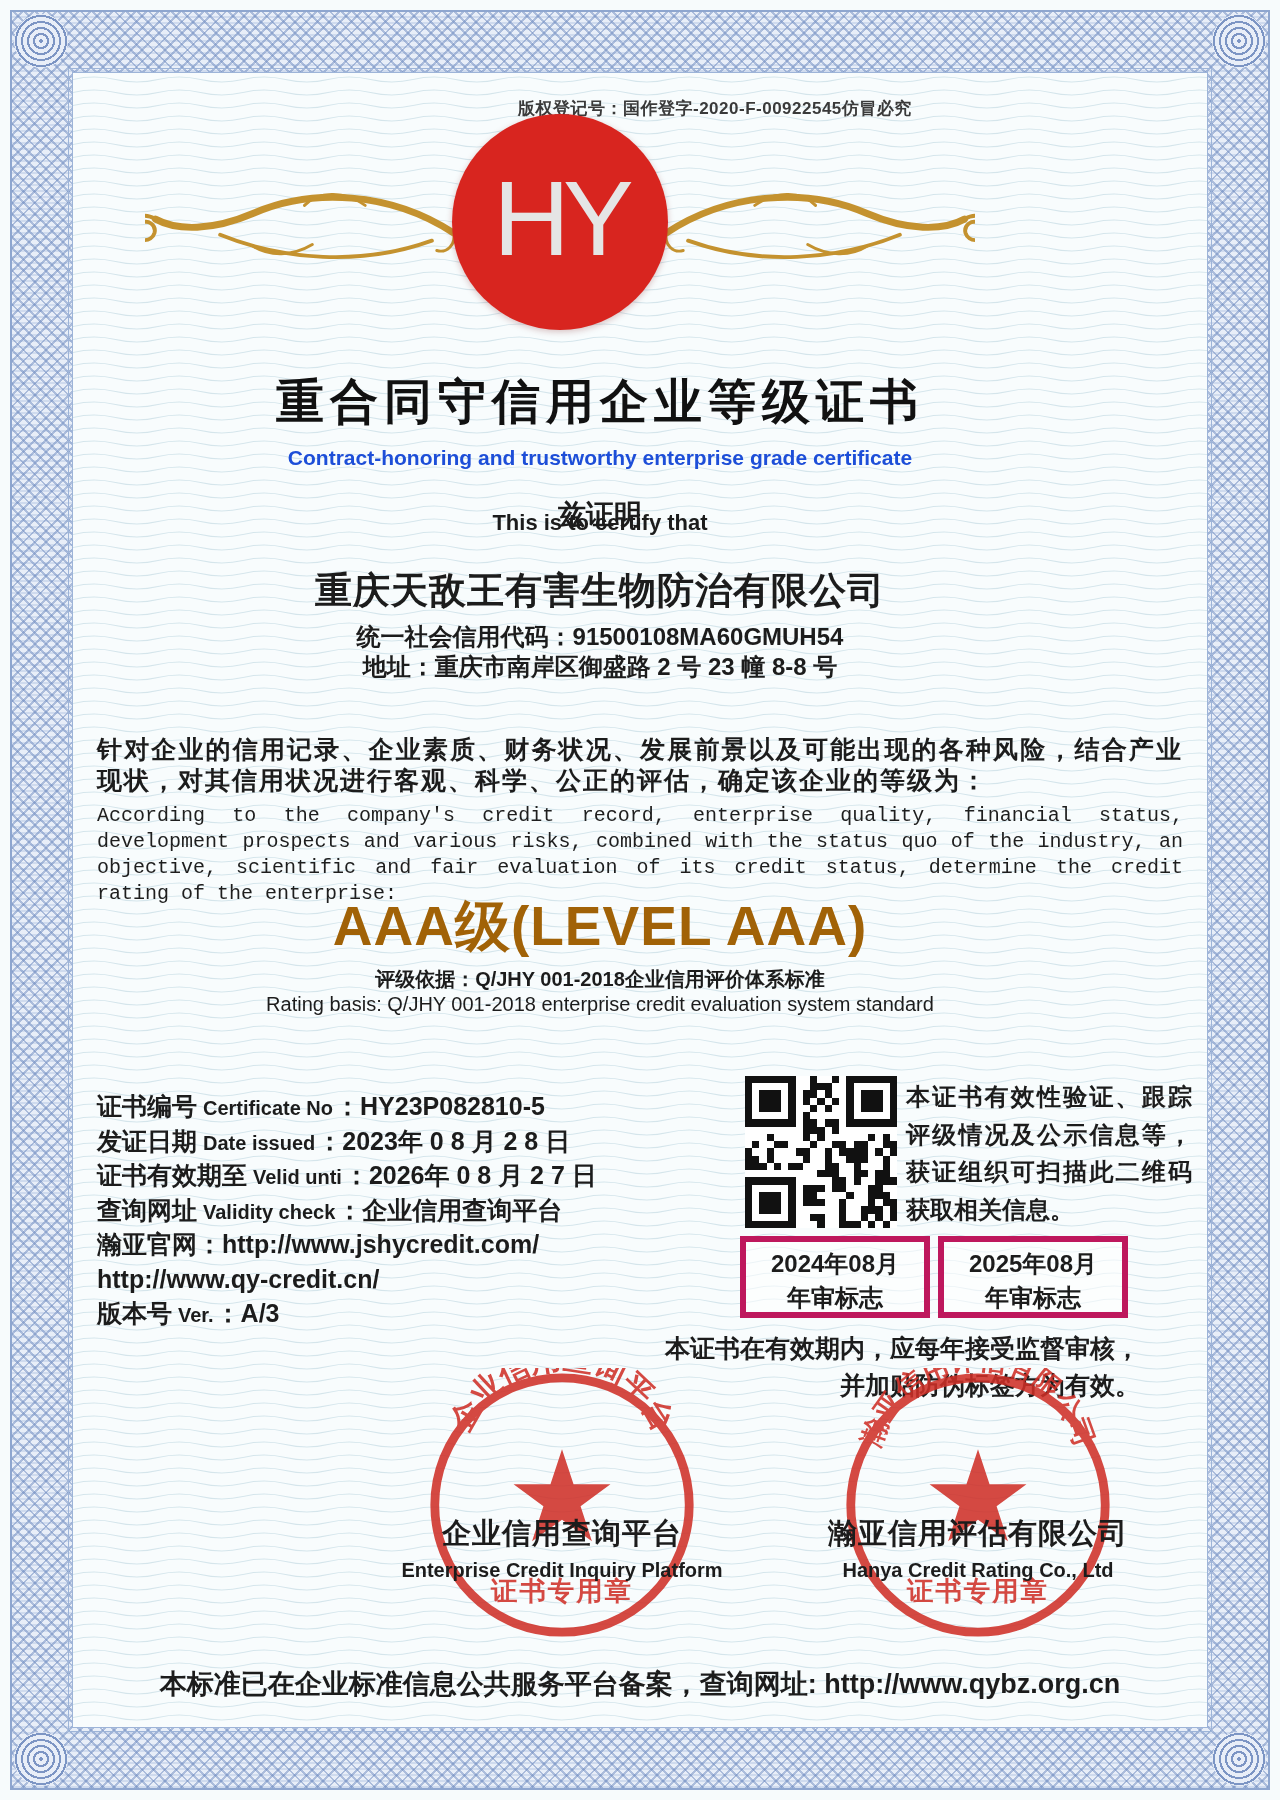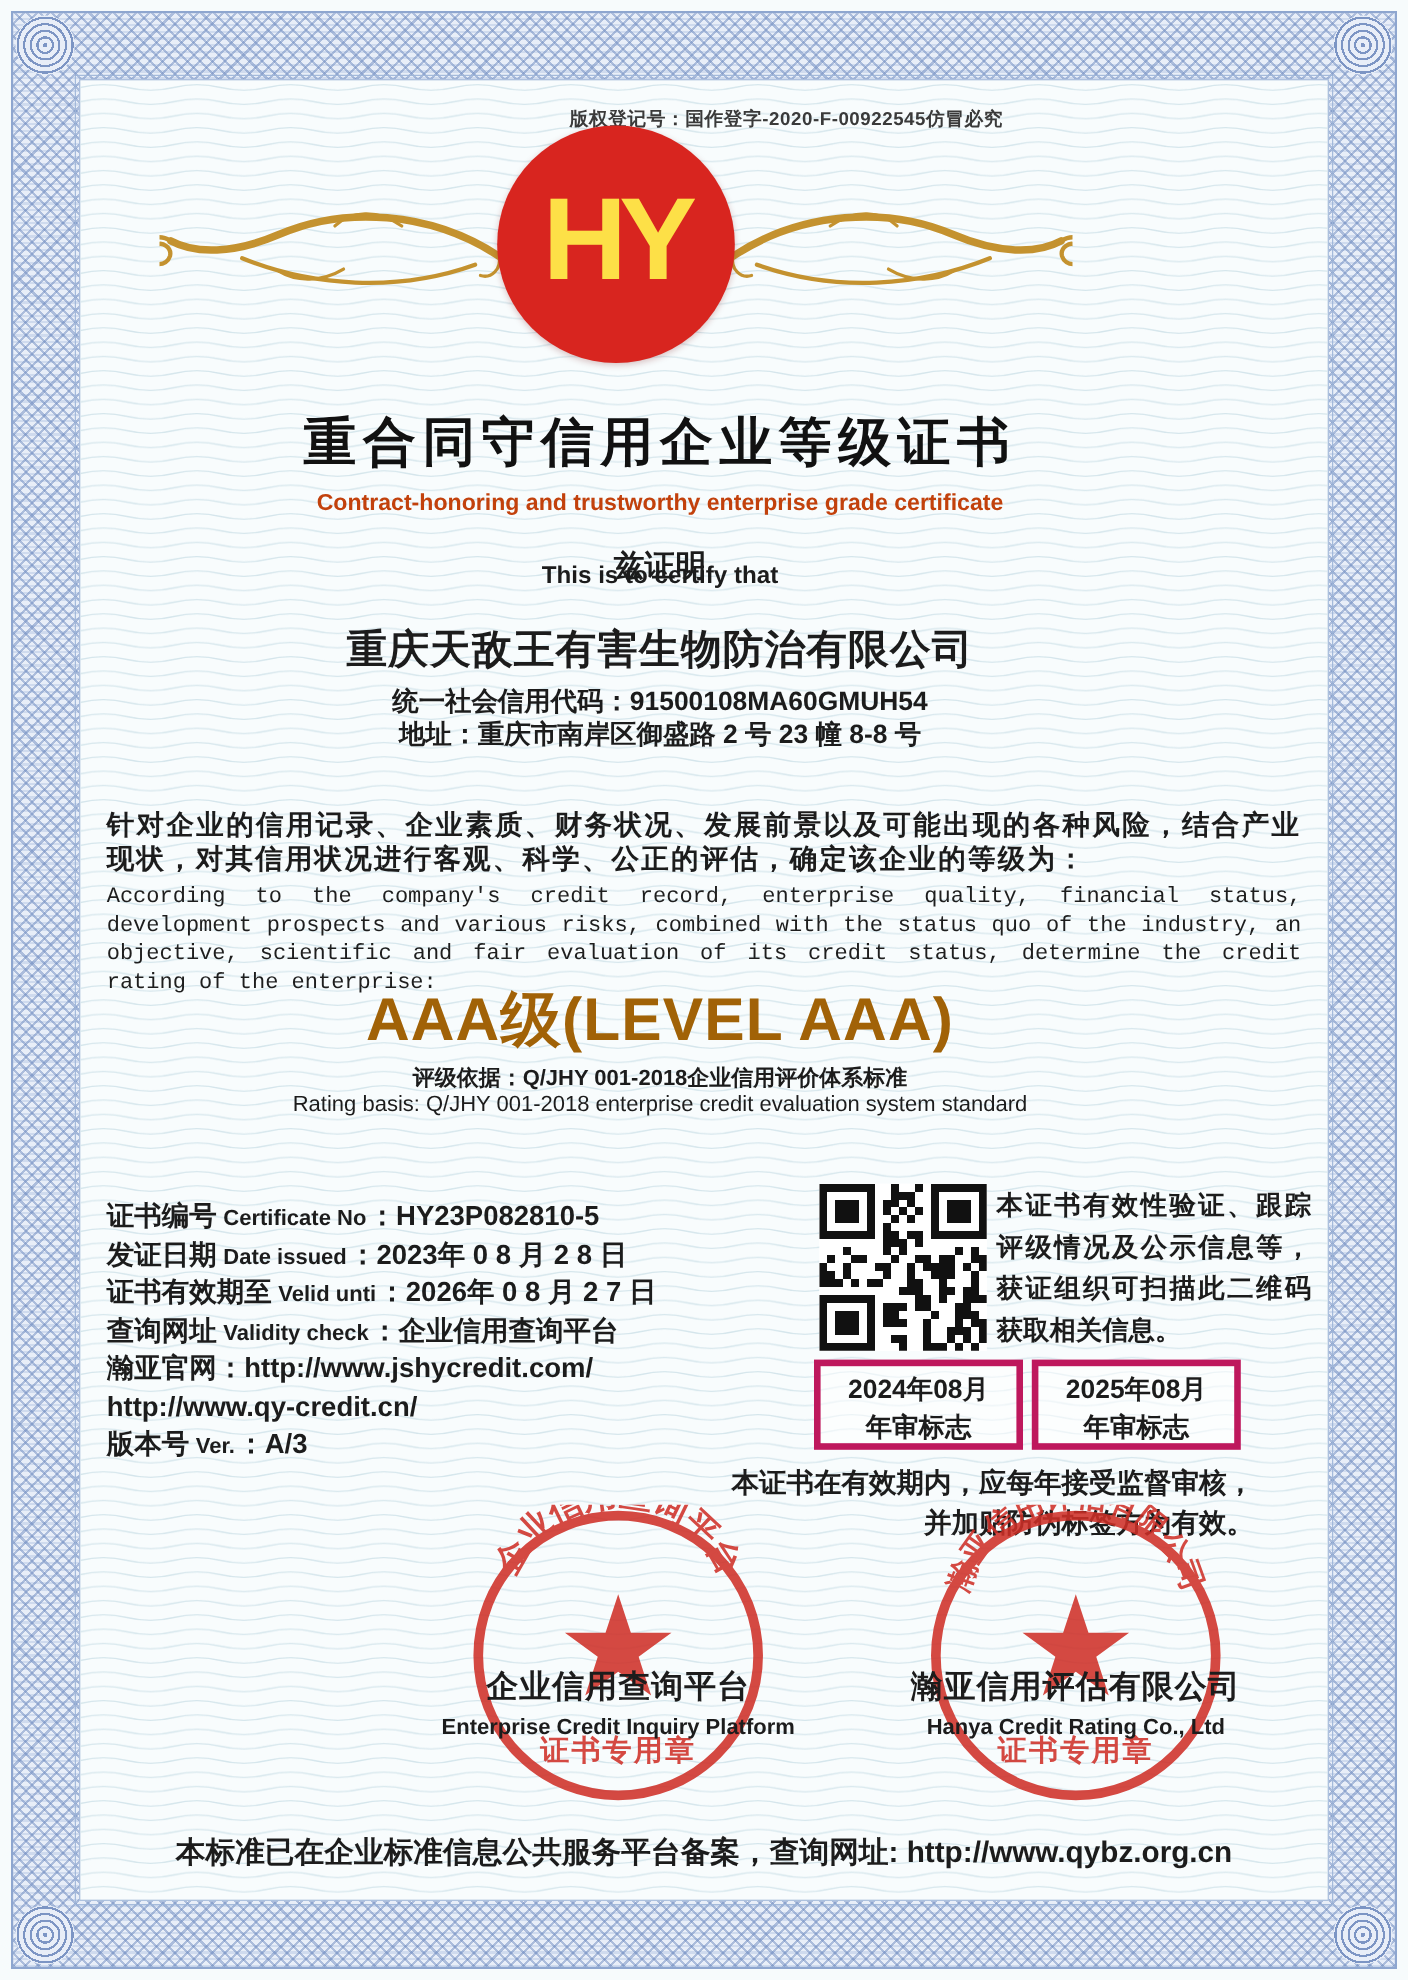--- a/index.html
+++ b/index.html
@@ -21,26 +21,26 @@
 
   .abs{position:absolute;}
   .copyright{left:518px;top:97px;font-size:17px;font-weight:600;color:#3a3a3a;letter-spacing:.5px;}
 
   .flourish{position:absolute;top:176px;width:315px;height:98px;z-index:2;}
   .fl-left{left:145px;transform:scaleX(-1);}
   .fl-right{left:660px;}
   .logo{position:absolute;left:452px;top:114px;width:216px;height:216px;border-radius:50%;
         background:#d8251f;display:flex;align-items:center;justify-content:center;z-index:3;
         box-shadow:0 2px 6px rgba(120,20,20,.25);}
-  .logo-text{color:#fde047;font-size:106px;font-weight:700;letter-spacing:-7px;line-height:1;
+  .logo-text{color:#e5e5e5;font-size:106px;font-weight:400;letter-spacing:-7px;line-height:1;
              transform:translateY(-4px);}
 
   .ctr{position:absolute;left:90px;width:1020px;text-align:center;}
   .title-zh{top:370px;font-size:48px;font-weight:700;letter-spacing:6px;color:#111;}
-  .title-en{top:446px;font-size:21px;font-weight:600;color:#c2410c;}
+  .title-en{top:446px;font-size:21px;font-weight:600;color:#1d4ed8;}
   .certify-zh{top:496px;font-size:28px;font-weight:600;}
   .certify-en{top:510px;font-size:22px;font-weight:600;}
   .company{top:566px;font-size:37px;font-weight:800;letter-spacing:1px;}
   .code-line{top:621px;font-size:24px;font-weight:700;}
   .addr-line{top:651px;font-size:24px;font-weight:700;}
 
   .para{position:absolute;left:97px;width:1086px;text-align:justify;font-family:Liberation Mono, monospace;}
   .para-zh{top:736px;font-size:25px;line-height:31px;font-weight:600;letter-spacing:2px;}
   .para-en{top:803px;font-size:20px;line-height:26px;font-weight:500;color:#1e1e1e;}
   .level{top:890px;font-size:55px;font-weight:800;color:#a16207;letter-spacing:1px;}

